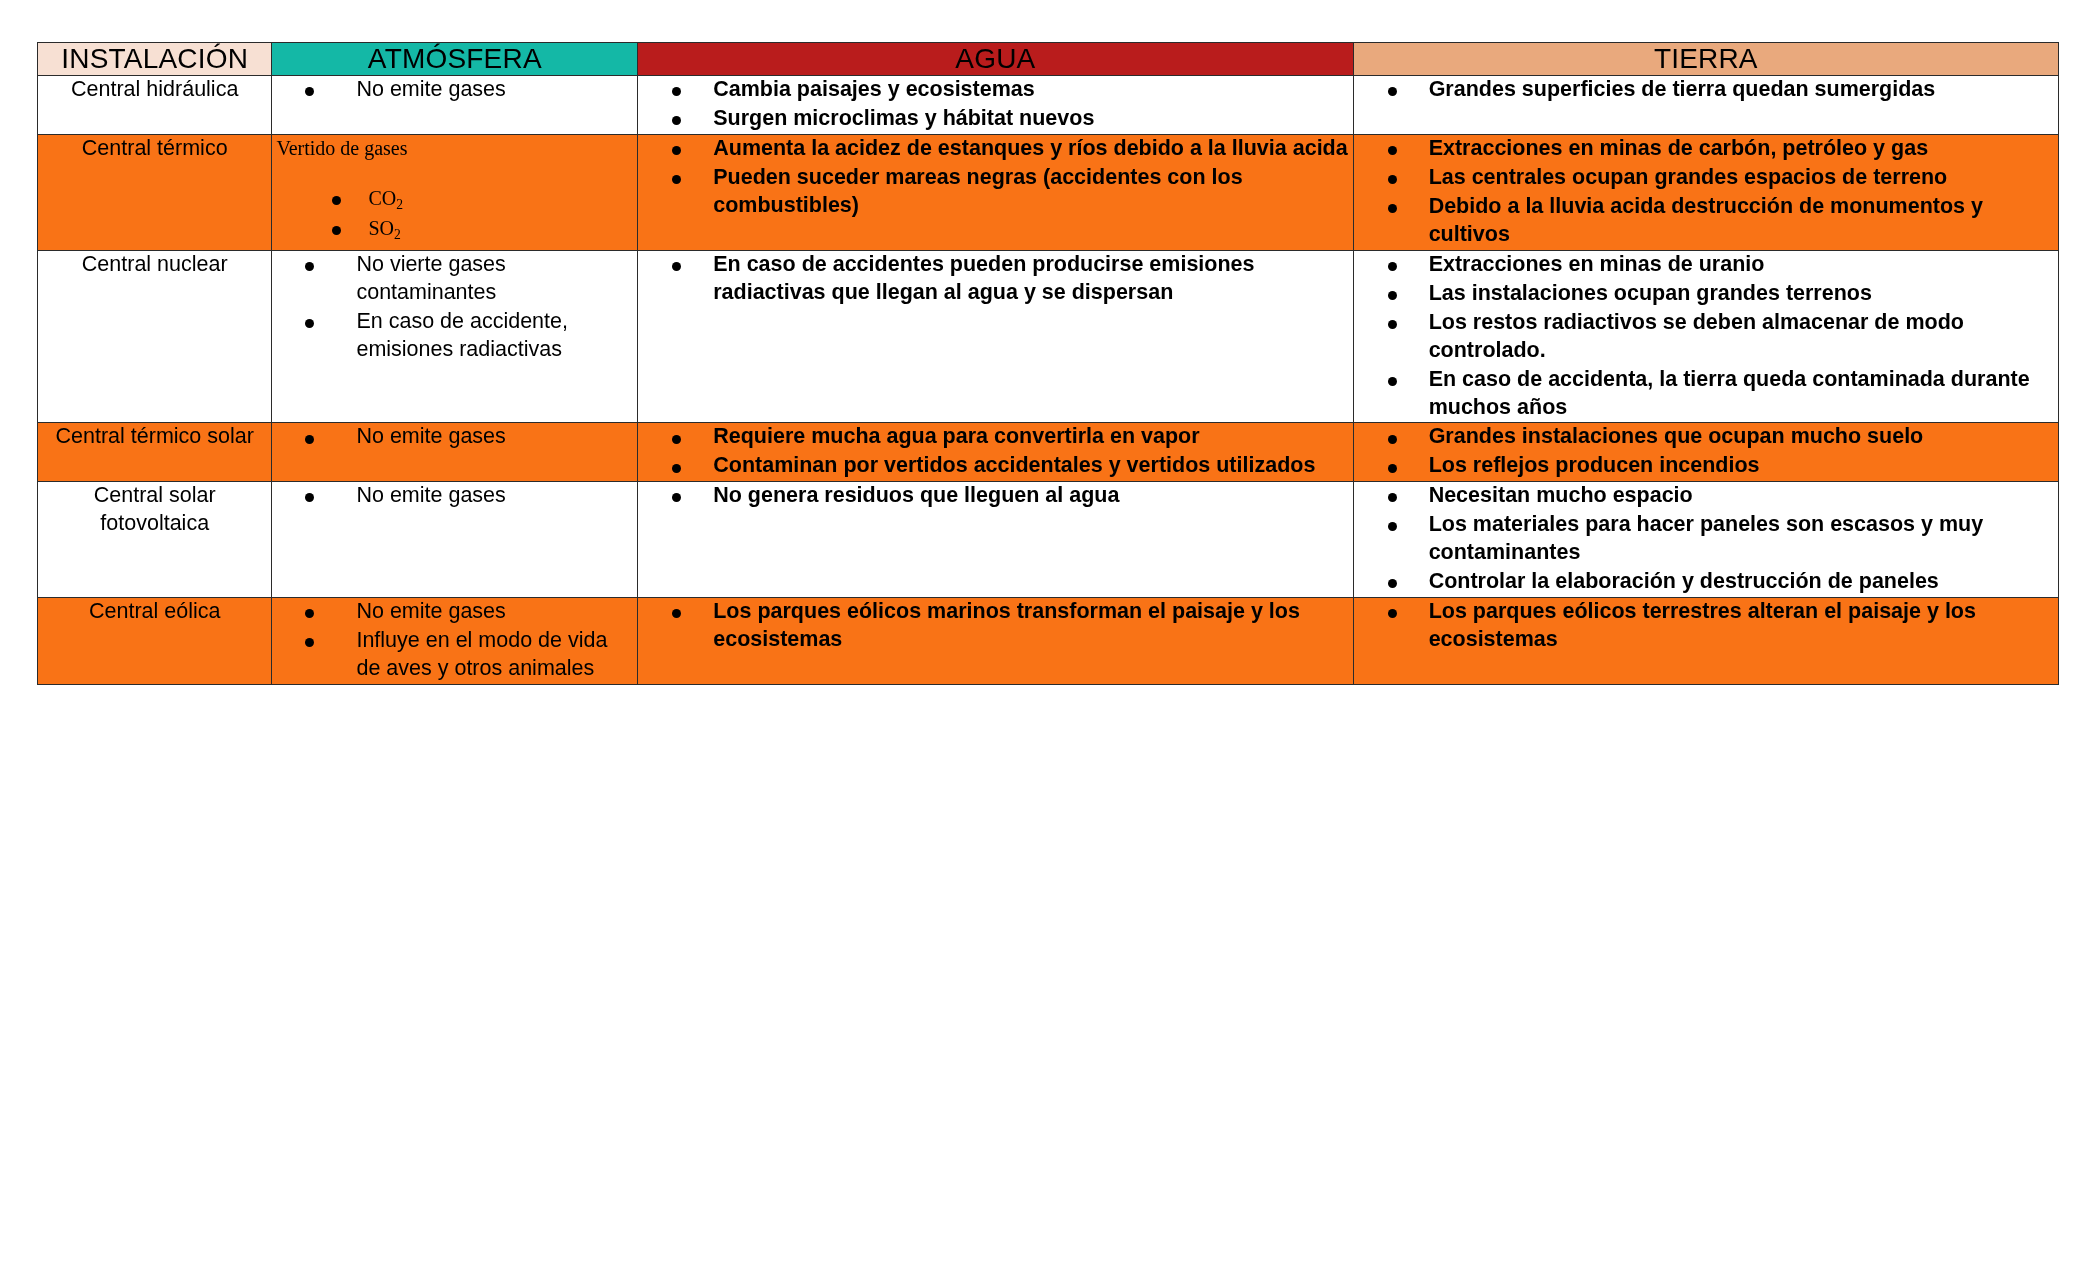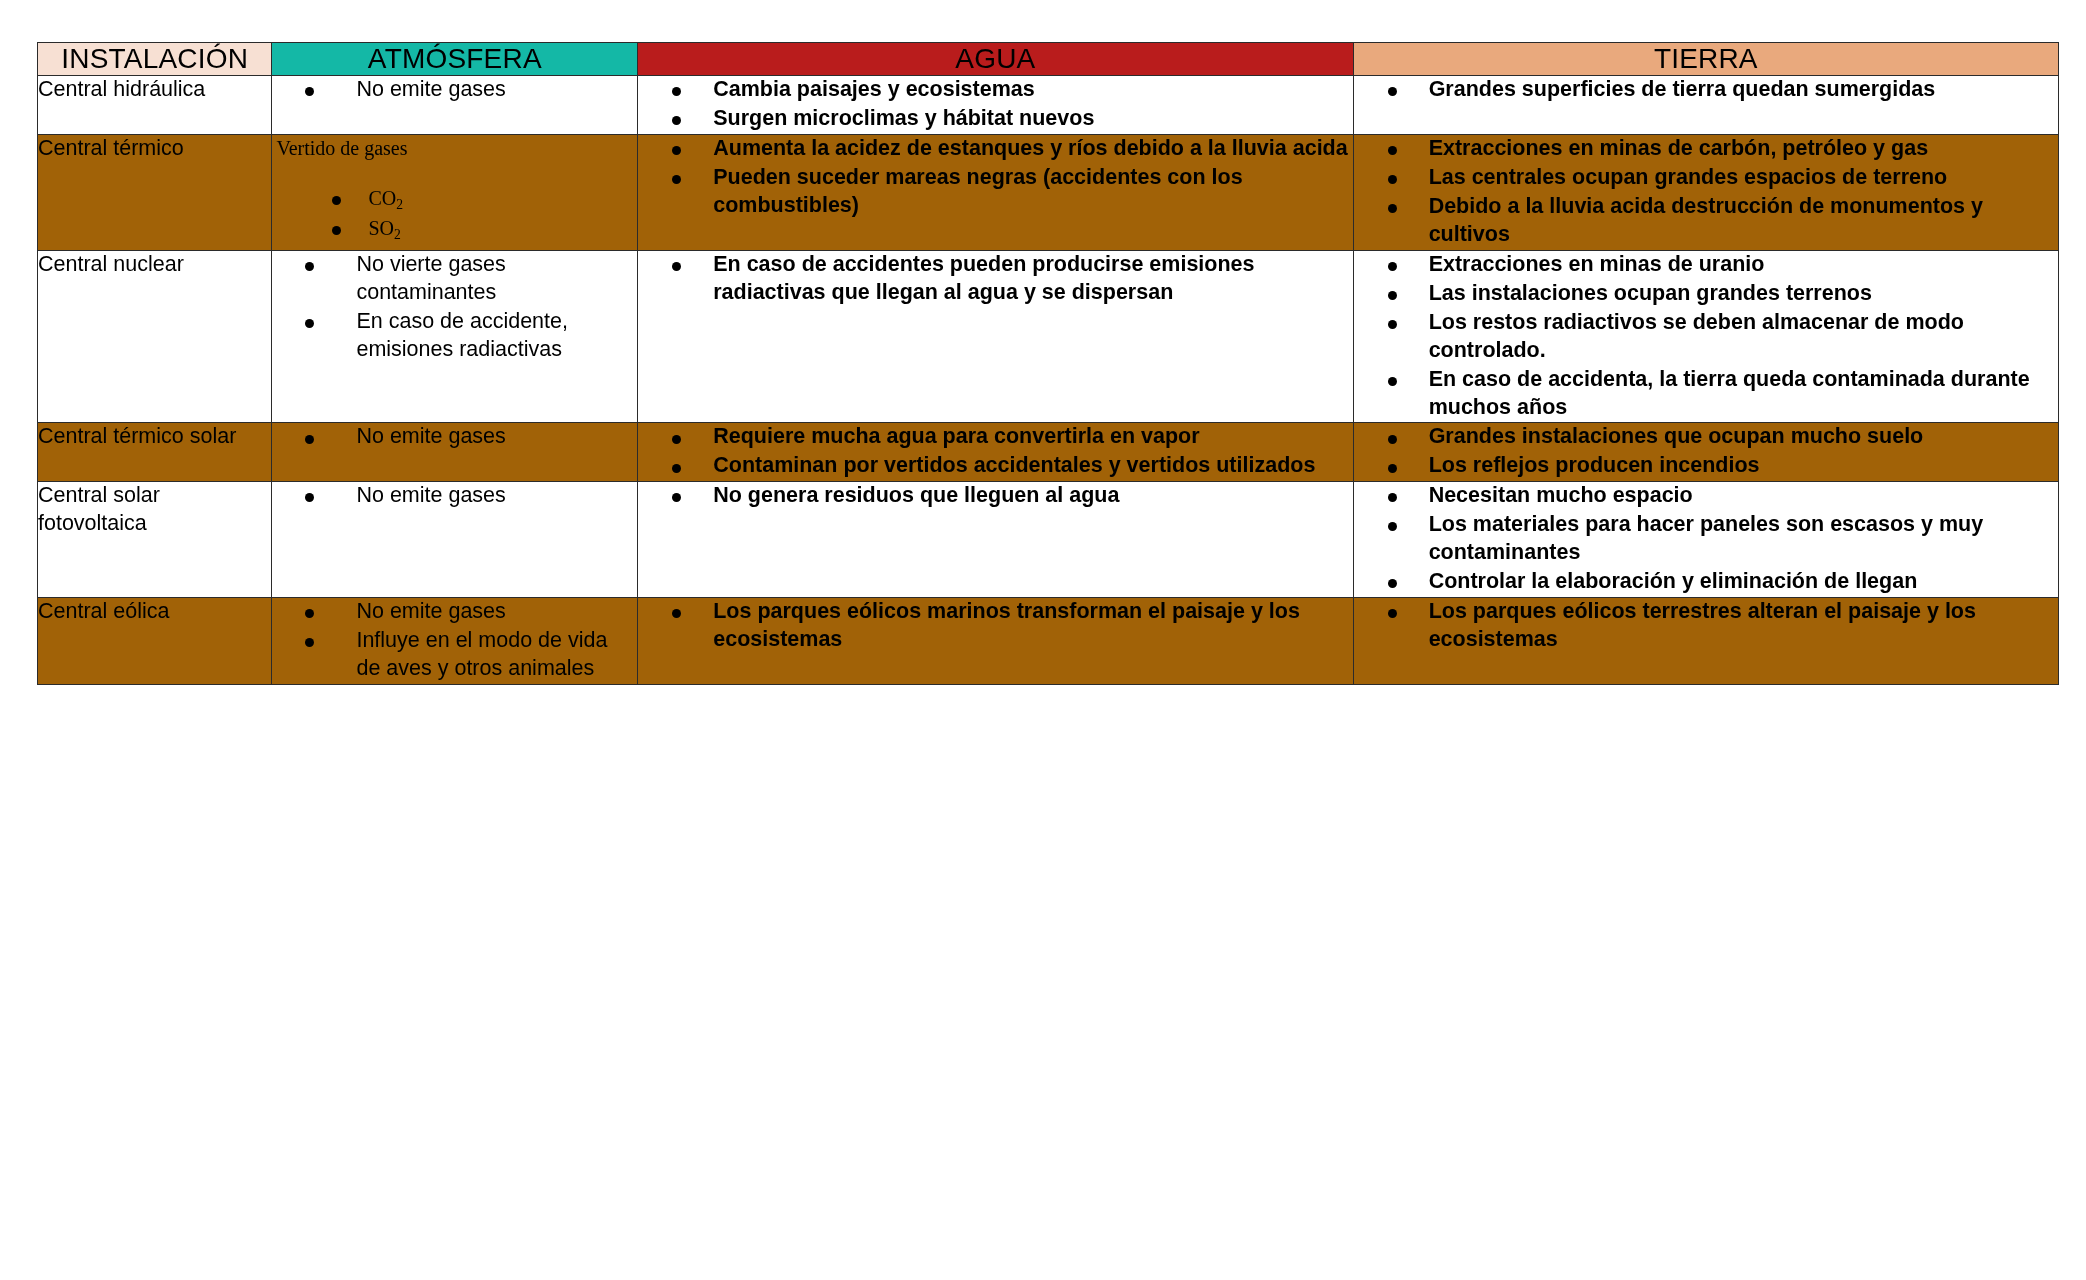--- a/index.html
+++ b/index.html
@@ -50,25 +50,26 @@
     height: 30px;
     line-height: 1.15;
   }
   th.h-inst { background: #f7e0d3; }
   th.h-atm  { background: #14b8a6; margin-left: 48px; }
   th.h-agua { background: #b91c1c; }
   th.h-tier { background: #e9a97d; }
 
   
   tbody tr.row-white > td { background: #ffffff; }
-  tbody tr.row-blue  > td { background: #a16207; }
+  tbody tr.row-blue  > td { background: #f97316; }
 
   td.cell-inst {
     padding: 9px 6px 12px 11px;
     line-height: 1.28;
+    text-align: center;
   }
   td.cell-list {
     padding: 8px 10px 12px 0px;
   }
 
   ul.bullets {
     margin: 0;
     padding: 0;
     list-style: none;
   }
@@ -243,21 +244,21 @@
           </td>
           <td class="cell-list cell-wide">
             <ul class="bullets">
               <li>No genera residuos que lleguen al agua</li>
             </ul>
           </td>
           <td class="cell-list cell-wide">
             <ul class="bullets">
               <li>Necesitan mucho espacio</li>
               <li>Los materiales para hacer paneles son escasos y muy contaminantes</li>
-              <li>Controlar la elaboración y eliminación de llegan</li>
+              <li>Controlar la elaboración y destrucción de paneles</li>
             </ul>
           </td>
         </tr>
         <tr class="row-blue">
           <td class="cell-inst">Central eólica</td>
           <td class="cell-list">
             <ul class="bullets">
               <li>No emite gases</li>
               <li>Influye en el modo de vida de aves y otros animales</li>
             </ul>

